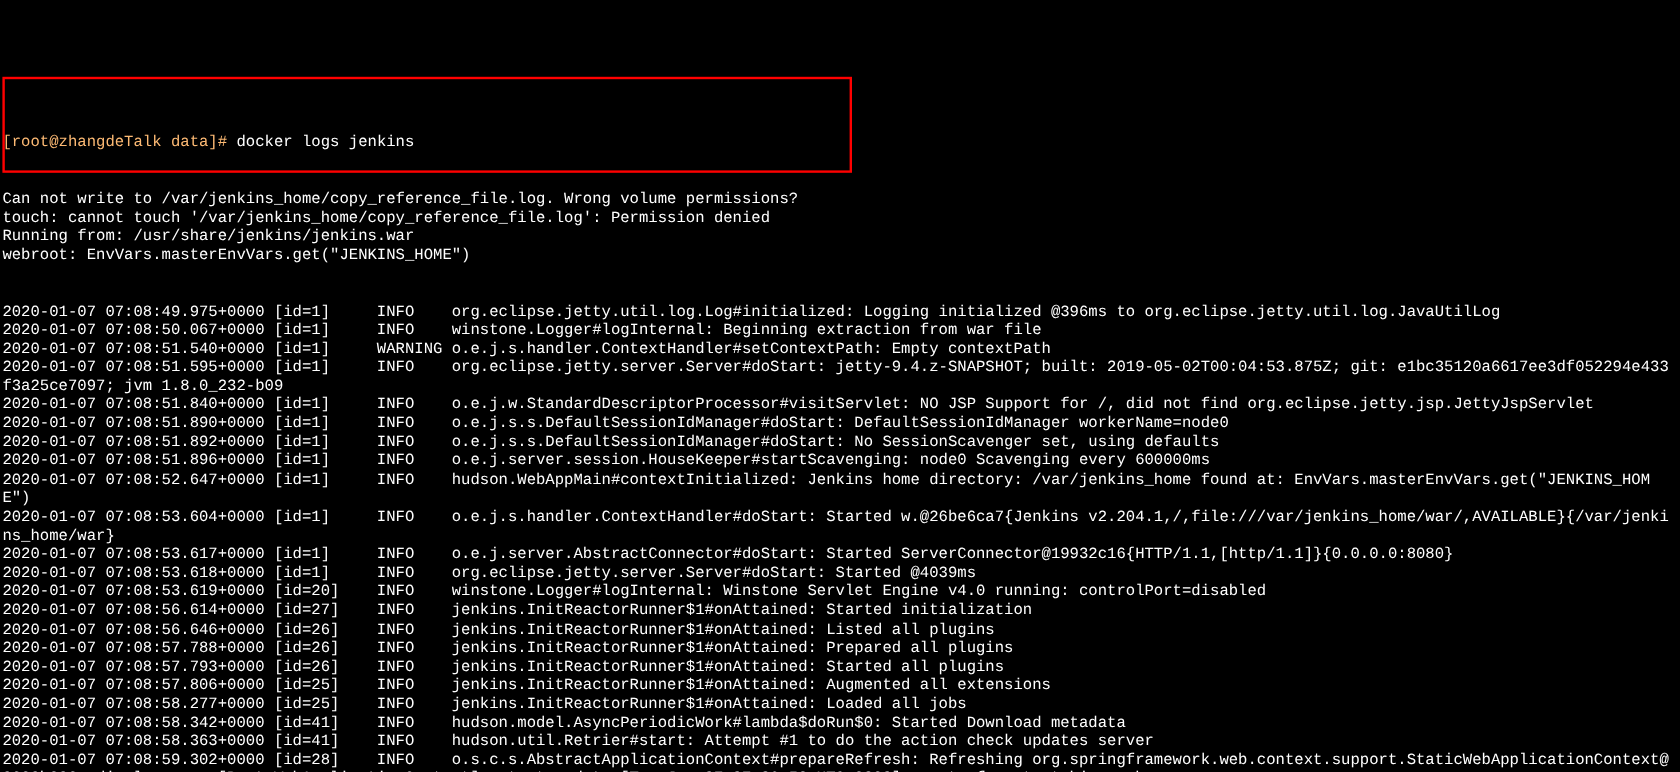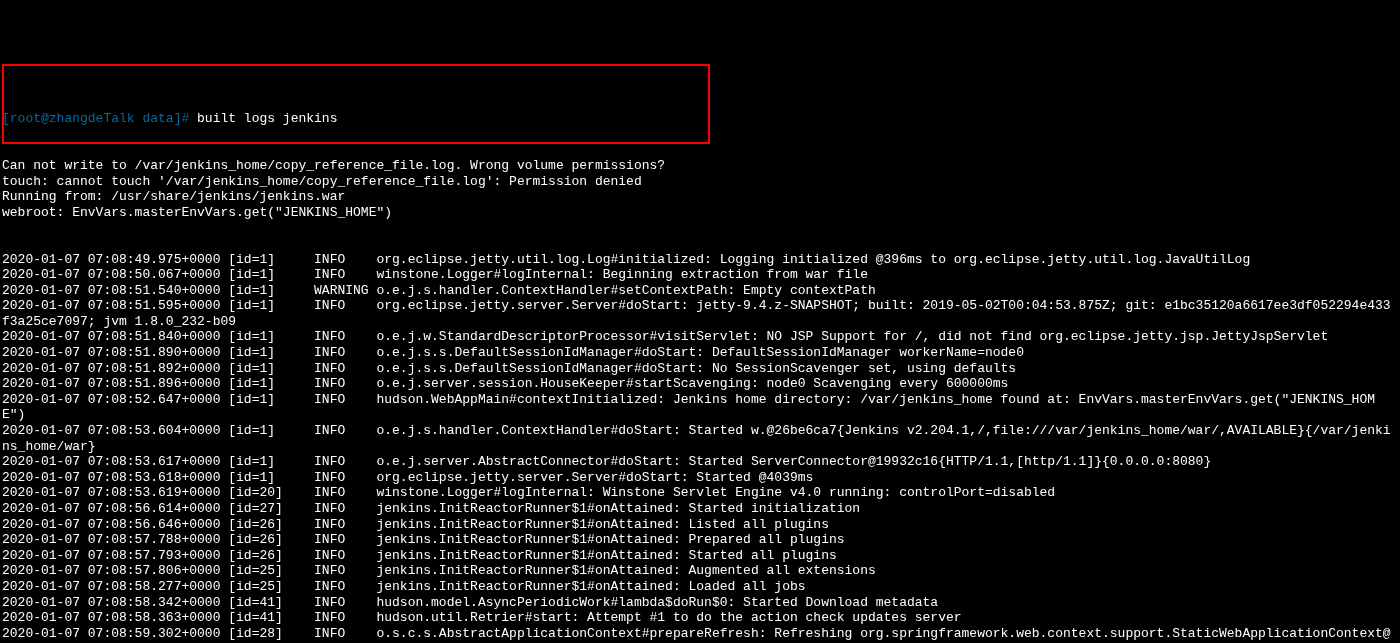--- a/index.html
+++ b/index.html
@@ -28,29 +28,29 @@
       border: 2px solid #ff0000;
       pointer-events: none;
       z-index: 10;
     }
     .log-line {
       display: block;
       white-space: pre-wrap;
       word-break: break-all;
     }
     .prompt-user {
-      color: #0369a1;
+      color: #fdba74;
     }
   </style>
 </head>
 <body>
 
 
 
 <div class="terminal">
   <div class="highlight-box" style="width:708px;height:80px;"></div>
-  <span class="log-line"><span class="prompt-user">[root@zhangdeTalk data]#</span> <span>built logs jenkins</span></span>
+  <span class="log-line"><span class="prompt-user">[root@zhangdeTalk data]#</span> <span>docker logs jenkins</span></span>
   <div id="header-container"><span class="log-line">Can not write to /var/jenkins_home/copy_reference_file.log. Wrong volume permissions?</span><span class="log-line">touch: cannot touch '/var/jenkins_home/copy_reference_file.log': Permission denied</span><span class="log-line">Running from: /usr/share/jenkins/jenkins.war</span><span class="log-line">webroot: EnvVars.masterEnvVars.get("JENKINS_HOME")</span></div>
   <div id="log-container"><span class="log-line">2020-01-07 07:08:49.975+0000 [id=1]     INFO    org.eclipse.jetty.util.log.Log#initialized: Logging initialized @396ms to org.eclipse.jetty.util.log.JavaUtilLog</span><span class="log-line">2020-01-07 07:08:50.067+0000 [id=1]     INFO    winstone.Logger#logInternal: Beginning extraction from war file</span><span class="log-line">2020-01-07 07:08:51.540+0000 [id=1]     WARNING o.e.j.s.handler.ContextHandler#setContextPath: Empty contextPath</span><span class="log-line">2020-01-07 07:08:51.595+0000 [id=1]     INFO    org.eclipse.jetty.server.Server#doStart: jetty-9.4.z-SNAPSHOT; built: 2019-05-02T00:04:53.875Z; git: e1bc35120a6617ee3df052294e433f3a25ce7097; jvm 1.8.0_232-b09</span><span class="log-line">2020-01-07 07:08:51.840+0000 [id=1]     INFO    o.e.j.w.StandardDescriptorProcessor#visitServlet: NO JSP Support for /, did not find org.eclipse.jetty.jsp.JettyJspServlet</span><span class="log-line">2020-01-07 07:08:51.890+0000 [id=1]     INFO    o.e.j.s.s.DefaultSessionIdManager#doStart: DefaultSessionIdManager workerName=node0</span><span class="log-line">2020-01-07 07:08:51.892+0000 [id=1]     INFO    o.e.j.s.s.DefaultSessionIdManager#doStart: No SessionScavenger set, using defaults</span><span class="log-line">2020-01-07 07:08:51.896+0000 [id=1]     INFO    o.e.j.server.session.HouseKeeper#startScavenging: node0 Scavenging every 600000ms</span><span class="log-line">2020-01-07 07:08:52.647+0000 [id=1]     INFO    hudson.WebAppMain#contextInitialized: Jenkins home directory: /var/jenkins_home found at: EnvVars.masterEnvVars.get("JENKINS_HOME")</span><span class="log-line">2020-01-07 07:08:53.604+0000 [id=1]     INFO    o.e.j.s.handler.ContextHandler#doStart: Started w.@26be6ca7{Jenkins v2.204.1,/,file:///var/jenkins_home/war/,AVAILABLE}{/var/jenkins_home/war}</span><span class="log-line">2020-01-07 07:08:53.617+0000 [id=1]     INFO    o.e.j.server.AbstractConnector#doStart: Started ServerConnector@19932c16{HTTP/1.1,[http/1.1]}{0.0.0.0:8080}</span><span class="log-line">2020-01-07 07:08:53.618+0000 [id=1]     INFO    org.eclipse.jetty.server.Server#doStart: Started @4039ms</span><span class="log-line">2020-01-07 07:08:53.619+0000 [id=20]    INFO    winstone.Logger#logInternal: Winstone Servlet Engine v4.0 running: controlPort=disabled</span><span class="log-line">2020-01-07 07:08:56.614+0000 [id=27]    INFO    jenkins.InitReactorRunner$1#onAttained: Started initialization</span><span class="log-line">2020-01-07 07:08:56.646+0000 [id=26]    INFO    jenkins.InitReactorRunner$1#onAttained: Listed all plugins</span><span class="log-line">2020-01-07 07:08:57.788+0000 [id=26]    INFO    jenkins.InitReactorRunner$1#onAttained: Prepared all plugins</span><span class="log-line">2020-01-07 07:08:57.793+0000 [id=26]    INFO    jenkins.InitReactorRunner$1#onAttained: Started all plugins</span><span class="log-line">2020-01-07 07:08:57.806+0000 [id=25]    INFO    jenkins.InitReactorRunner$1#onAttained: Augmented all extensions</span><span class="log-line">2020-01-07 07:08:58.277+0000 [id=25]    INFO    jenkins.InitReactorRunner$1#onAttained: Loaded all jobs</span><span class="log-line">2020-01-07 07:08:58.342+0000 [id=41]    INFO    hudson.model.AsyncPeriodicWork#lambda$doRun$0: Started Download metadata</span><span class="log-line">2020-01-07 07:08:58.363+0000 [id=41]    INFO    hudson.util.Retrier#start: Attempt #1 to do the action check updates server</span><span class="log-line">2020-01-07 07:08:59.302+0000 [id=28]    INFO    o.s.c.s.AbstractApplicationContext#prepareRefresh: Refreshing org.springframework.web.context.support.StaticWebApplicationContext@3633b396: display name [Root WebApplicationContext]; startup date [Tue Jan 07 07:08:59 UTC 2020]; root of context hierarchy</span></div>
 </div>
 
 
 
 
 </body></html>

